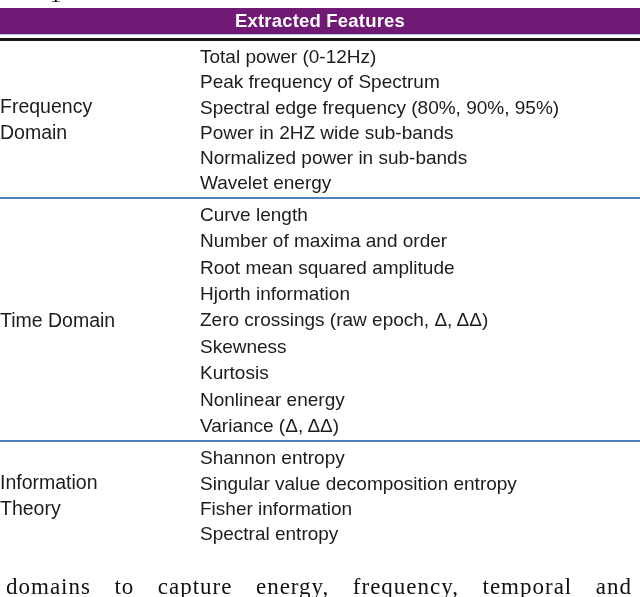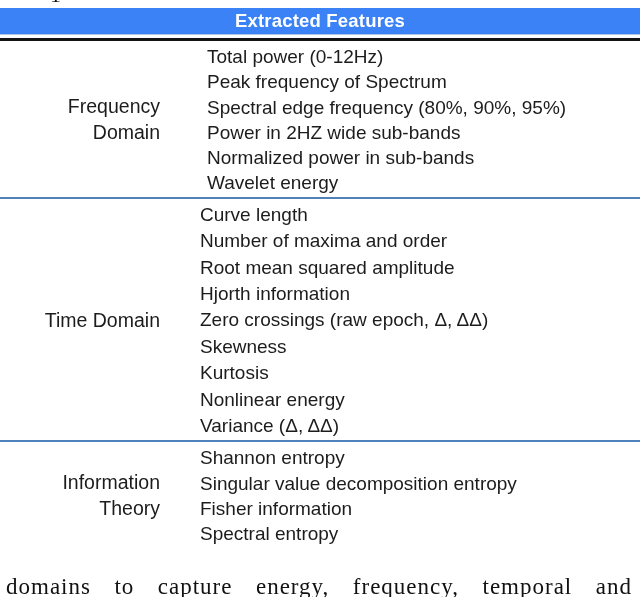--- a/index.html
+++ b/index.html
@@ -27,51 +27,51 @@
     height: 26px; line-height: 26px;
     text-align: center;
     font-weight: bold; font-size: 18.5px;
     letter-spacing: 0.2px;
   }
   .header-rule { height: 3px; margin-top: 3px; }
   .table-section { display: flex; }
   .domain-cell {
     width: 160px; flex: 0 0 160px;
     display: flex; flex-direction: column;
-    justify-content: center; align-items: flex-end;
+    justify-content: center; align-items: flex-start;
     text-align: center;
     font-size: 19.5px; line-height: 26px;
   }
   .features-cell {
     flex: 1;
     padding: 3px 0 1px 40px;
     font-size: 19px;
   }
   .feature-line { white-space: nowrap; }
-  #sections .table-section:nth-child(1) .feature-line { line-height: 25.3px; margin-left: 7px; }
+  #sections .table-section:nth-child(1) .feature-line { line-height: 25.3px; }
   #sections .table-section:nth-child(2) .feature-line { line-height: 26.4px; }
   #sections .table-section:nth-child(3) .feature-line { line-height: 25.2px; }
   .body-text {
     position: absolute; top: 573px; left: 6px; right: 8px;
     display: flex; justify-content: space-between;
     font-family: "Liberation Serif", serif;
     font-size: 23px; line-height: 28px;
     letter-spacing: 1px;
     color: #111;
   }
 </style>
 </head>
 <body>
 
 <div class="top-fragment">
   <span>1</span>
 </div>
 
 <div class="feature-table">
-  <div class="table-header" style="background: #3b82f6; color: rgb(255, 255, 255); border-bottom: 1px solid rgb(174, 198, 226);">
+  <div class="table-header" style="background: #701a75; color: rgb(255, 255, 255); border-bottom: 1px solid rgb(174, 198, 226);">
     <span>Extracted Features</span>
   </div>
   <div class="header-rule" style="background: rgb(20, 20, 20);"></div>
   <div id="sections">
       <div class="table-section" style="border-bottom: 2px solid rgb(79, 129, 189);">
         <div class="domain-cell">
           <div>Frequency</div>
           <div>Domain</div>
         </div>
         <div class="features-cell">

